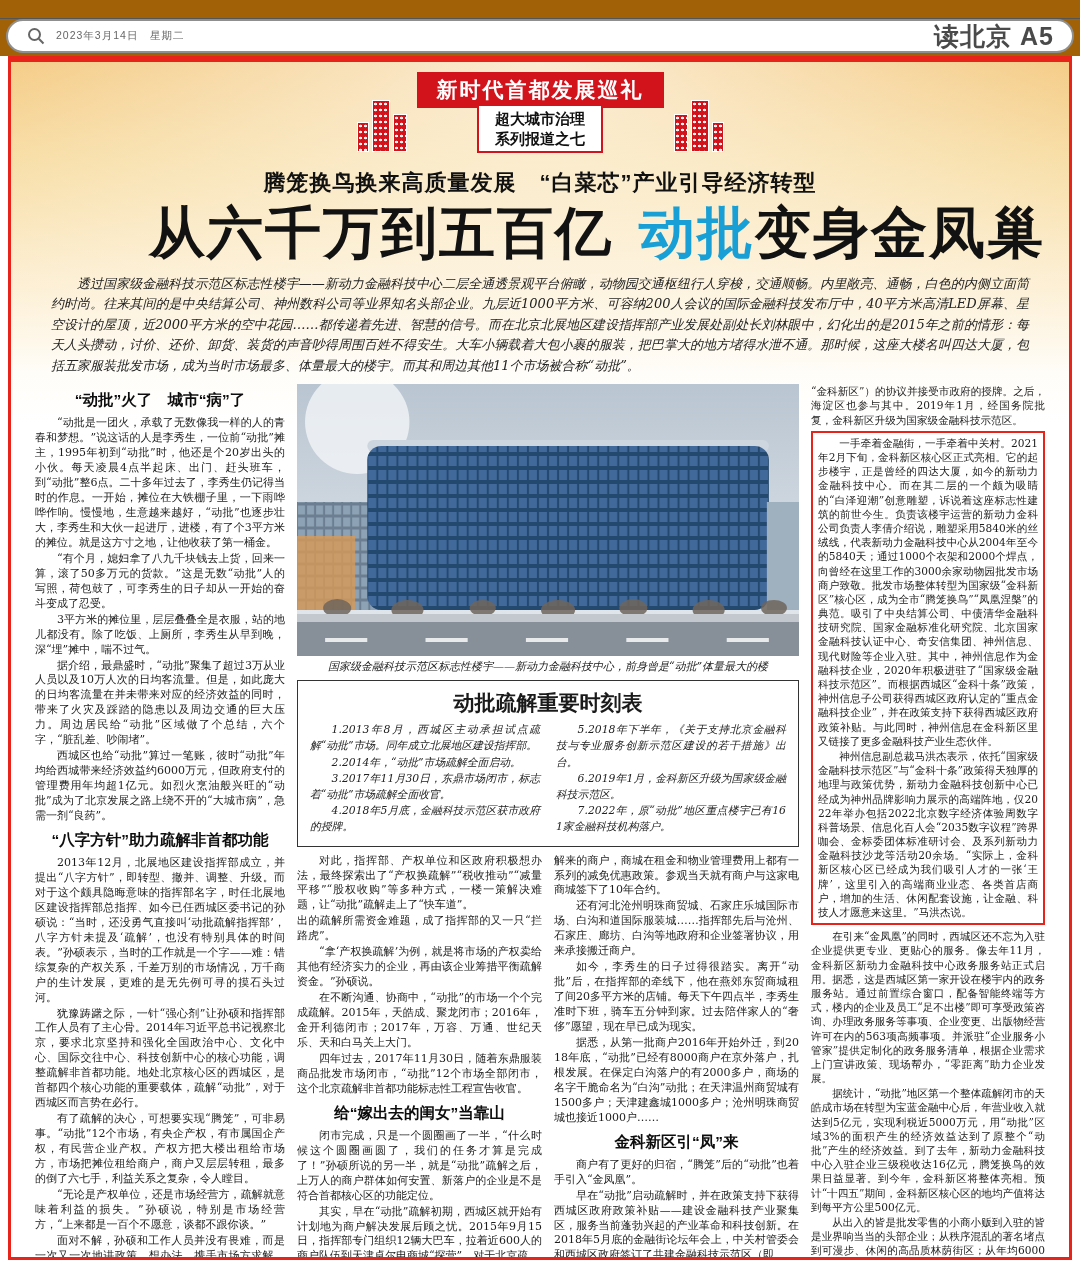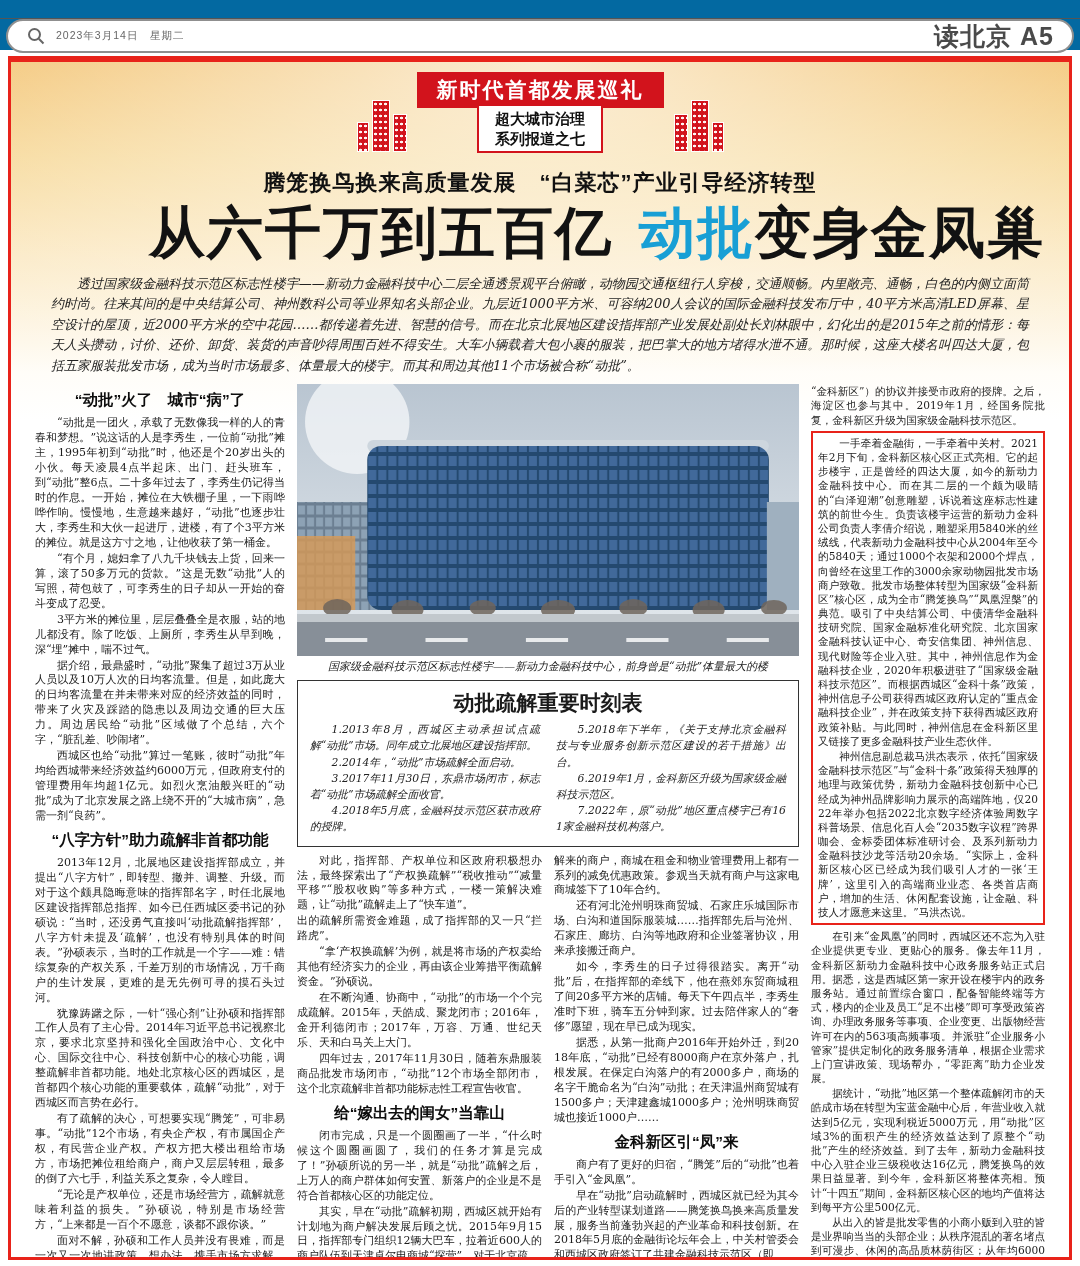--- a/index.html
+++ b/index.html
@@ -1,21 +1,21 @@
 <!DOCTYPE html>
 <html><head>
 <meta charset="utf-8">
 <style>
   * { margin:0; padding:0; box-sizing:border-box; }
   html,body { background:#e9e9e9; }
   .page { position:relative; width:1080px; height:1266px; margin:0 auto; background:#fff;
           font-family:"DejaVu Serif", serif; color:#1a1a1a; overflow:hidden; }
 
   
-  .header { position:absolute; top:0; left:0; width:100%; height:50px; background:#0369a1; }
+  .header { position:absolute; top:0; left:0; width:100%; height:56px; background:#a16207; }
   .mast-line { position:absolute; top:18px; left:0; width:100%; border-top:1px solid #555; }
   .chrome-bar { position:absolute; top:19px; left:6px; right:6px; height:34px;
                 border:2px solid #8f8f8f; border-radius:17px; background:#fff;
                 display:flex; align-items:center; justify-content:space-between; padding:0 18px; }
   .chrome-left { display:flex; align-items:center; gap:10px; }
   .date-text { font-family:"Liberation Sans",sans-serif; font-size:10.5px; color:#666; letter-spacing:1px; }
   .page-label { font-family:"Liberation Sans",sans-serif; font-size:25px; font-weight:700; color:#4a4a4a; letter-spacing:1px; }
   .masthead { position:absolute; top:1px; left:50%; transform:translateX(-50%); text-align:center;
               background:#fff; padding:0 16px; }
   .mast-cn { font-family:"DejaVu Serif",serif; font-style:italic; font-weight:900; font-size:30px;
@@ -230,21 +230,21 @@
             <p class="body-p">闭市完成，只是一个圆圈画了一半，“什么时候这个圆圈画圆了，我们的任务才算是完成了！”孙硕所说的另一半，就是“动批”疏解之后，上万人的商户群体如何安置、新落户的企业是不是符合首都核心区的功能定位。</p>
             <p class="body-p">其实，早在“动批”疏解初期，西城区就开始有计划地为商户解决发展后顾之忧。2015年9月15日，指挥部专门组织12辆大巴车，拉着近600人的商户队伍到天津卓尔电商城“探营”。对于北京疏</p>
           </div>
           <div class="mid-col">
             <p class="body-p cont">解来的商户，商城在租金和物业管理费用上都有一系列的减免优惠政策。参观当天就有商户与这家电商城签下了10年合约。</p>
             <p class="body-p">还有河北沧州明珠商贸城、石家庄乐城国际市场、白沟和道国际服装城……指挥部先后与沧州、石家庄、廊坊、白沟等地政府和企业签署协议，用来承接搬迁商户。</p>
             <p class="body-p">如今，李秀生的日子过得很踏实。离开“动批”后，在指挥部的牵线下，他在燕郊东贸商城租了间20多平方米的店铺。每天下午四点半，李秀生准时下班，骑车五分钟到家。过去陪伴家人的“奢侈”愿望，现在早已成为现实。</p>
             <p class="body-p">据悉，从第一批商户2016年开始外迁，到2018年底，“动批”已经有8000商户在京外落户，扎根发展。在保定白沟落户的有2000多户，商场的名字干脆命名为“白沟”动批；在天津温州商贸城有1500多户；天津建鑫城1000多户；沧州明珠商贸城也接近1000户……</p>
             <div class="sec-title">金科新区引“凤”来</div>
             <p class="body-p">商户有了更好的归宿，“腾笼”后的“动批”也着手引入“金凤凰”。</p>
-            <p class="body-p">早在“动批”启动疏解时，西城区就已经为其今后的产业转型谋划道路——腾笼换鸟换来高质量发展，服务当前蓬勃兴起的产业革命和科技创新。在2018年5月底的金融街论坛年会上，中关村管委会和西城区政府签订了共建金融科技示范区（即</p>
+            <p class="body-p">早在“动批”启动疏解时，并在政策支持下获得西城区政府政策补贴——建设金融科技产业聚集区，服务当前蓬勃兴起的产业革命和科技创新。在2018年5月底的金融街论坛年会上，中关村管委会和西城区政府签订了共建金融科技示范区（即</p>
           </div>
         </div>
       </div>
 
       <div class="col col-right">
         <p class="body-p cont">“金科新区”）的协议并接受市政府的授牌。之后，海淀区也参与其中。2019年1月，经国务院批复，金科新区升级为国家级金融科技示范区。</p>
         <div class="rbox">
           <p class="body-p">一手牵着金融街，一手牵着中关村。2021年2月下旬，金科新区核心区正式亮相。它的起步楼宇，正是曾经的四达大厦，如今的新动力金融科技中心。而在其二层的一个颇为吸睛的“白泽迎潮”创意雕塑，诉说着这座标志性建筑的前世今生。负责该楼宇运营的新动力金科公司负责人李倩介绍说，雕塑采用5840米的丝绒线，代表新动力金融科技中心从2004年至今的5840天；通过1000个衣架和2000个焊点，向曾经在这里工作的3000余家动物园批发市场商户致敬。批发市场整体转型为国家级“金科新区”核心区，成为全市“腾笼换鸟”“凤凰涅槃”的典范。吸引了中央结算公司、中债清华金融科技研究院、国家金融标准化研究院、北京国家金融科技认证中心、奇安信集团、神州信息、现代财险等企业入驻。其中，神州信息作为金融科技企业，2020年积极进驻了“国家级金融科技示范区”。而根据西城区“金科十条”政策，神州信息子公司获得西城区政府认定的“重点金融科技企业”，并在政策支持下获得西城区政府政策补贴。与此同时，神州信息在金科新区里又链接了更多金融科技产业生态伙伴。</p>
           <p class="body-p">神州信息副总裁马洪杰表示，依托“国家级金融科技示范区”与“金科十条”政策得天独厚的地理与政策优势，新动力金融科技创新中心已经成为神州品牌影响力展示的高端阵地，仅2022年举办包括2022北京数字经济体验周数字科普场景、信息化百人会“2035数字议程”跨界咖会、金标委团体标准研讨会、及系列新动力金融科技沙龙等活动20余场。“实际上，金科新区核心区已经成为我们吸引人才的一张‘王牌’，这里引入的高端商业业态、各类首店商户，增加的生活、休闲配套设施，让金融、科技人才愿意来这里。”马洪杰说。</p>
         </div>

